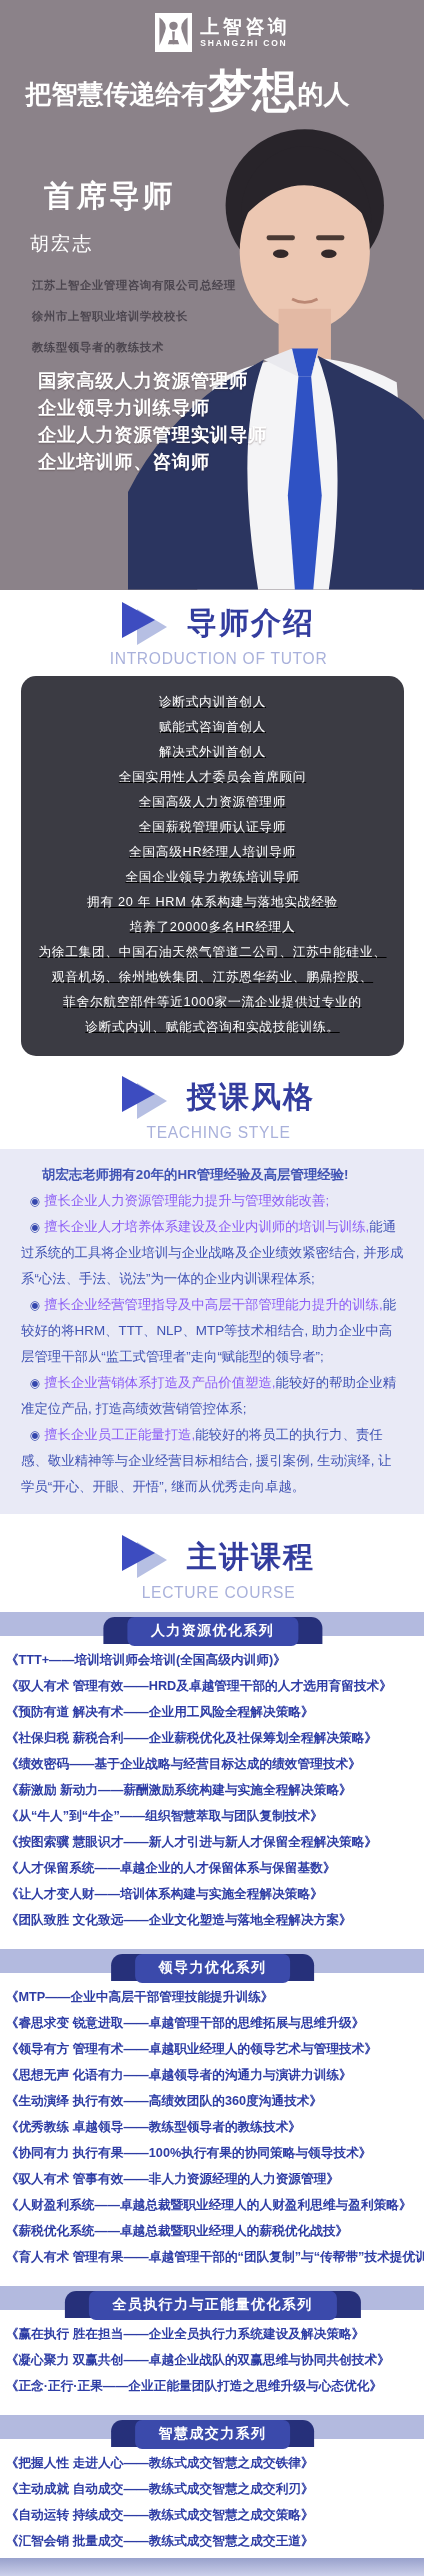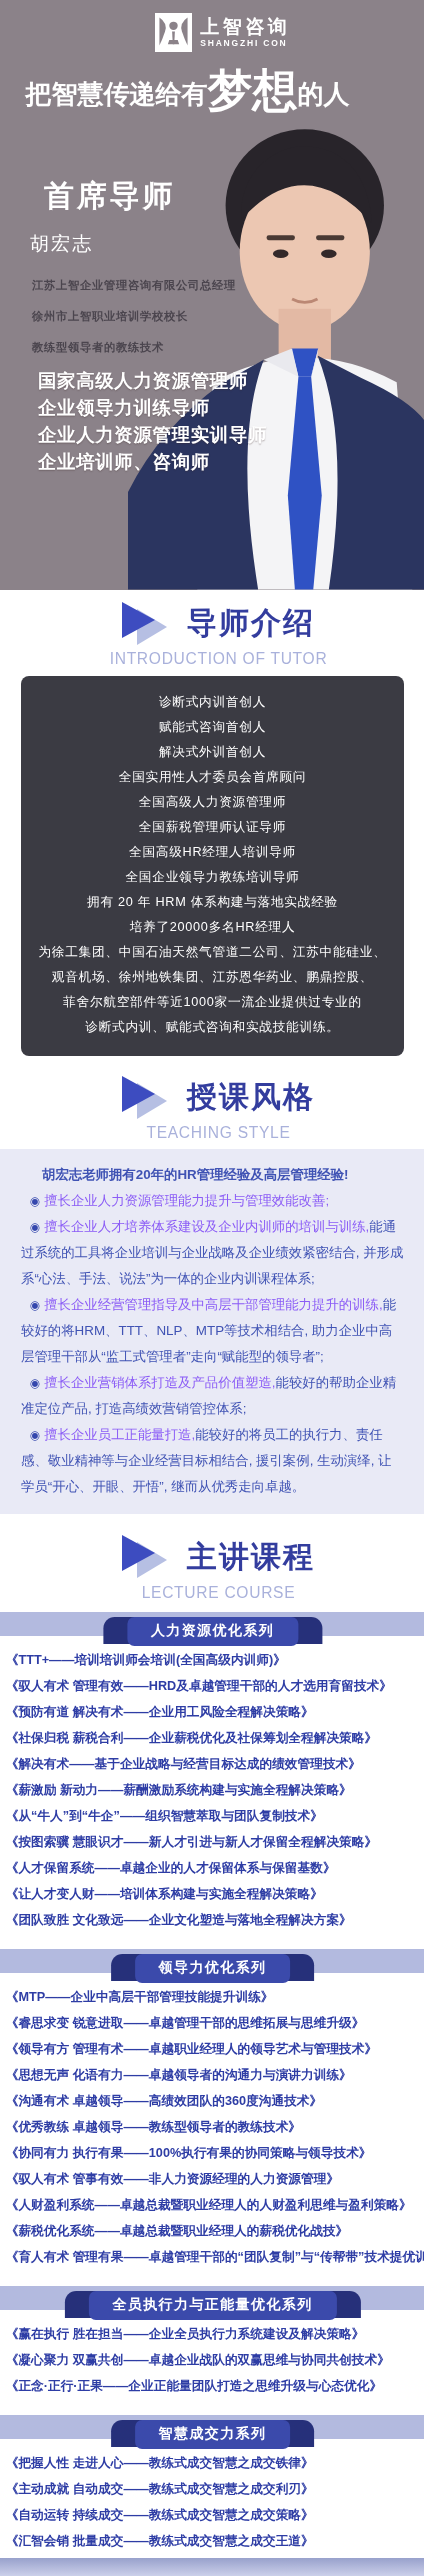--- a/index.html
+++ b/index.html
@@ -27,21 +27,21 @@
   
   .sec-header{text-align:center;margin-top:10px;padding-left:12px;}
   .hrow{display:flex;justify-content:center;align-items:center;gap:10px;height:47px;}
   .play-icon{position:relative;width:55px;height:44px;display:inline-block;}
   .tri{position:absolute;width:0;height:0;border-top:18.4px solid transparent;border-bottom:18.4px solid transparent;}
   .tri.light{left:15.6px;top:7px;border-left:30px solid #b6bfe3;}
   .tri.dark{left:0;top:0;border-left:33px solid #3d4cc0;}
   .sec-title{font-size:30px;font-weight:700;color:#333d9e;letter-spacing:2.1px;}
   .sec-sub{margin-top:2.8px;color:#a9b1db;font-size:15.6px;letter-spacing:0.7px;}
   
-  .intro-box{margin:8.5px 21px 0;background:#3b3b43;border-radius:8px;padding:14px 8.5px 15.6px;}
+  .intro-box{margin:8.5px 21px 0;background:#3b3b43;border-radius:15px;padding:14px 8.5px 15.6px;text-decoration:underline;}
   .intro-line{color:#ffffff;text-align:center;font-size:12.7px;line-height:25px;letter-spacing:0.7px;}
   
   .style-section{margin-top:7px;background:#e9eaf6;padding:12.7px 21px 14px;}
   .style-lead{color:#4053b4;font-size:13.4px;line-height:26px;margin:0;padding-left:21px;font-weight:600;}
   .bullet{margin:0;font-size:13.4px;line-height:26px;color:#4053b4;}
   .bullet-icon{color:#3547ad;padding-left:8.5px;padding-right:4.2px;font-size:12px;}
   .bullet .em{color:#8b5cf6;}
   .bullet .rest{color:#4053b4;}
   
   .series-band{position:relative;height:24px;background:#b3badf;margin-top:10px;}
@@ -191,41 +191,41 @@
 <div class="series">
   <div class="series-band">
     <div class="ribbon"><i class="wing left"></i><i class="wing right"></i><span class="ribbon-label">人力资源优化系列</span></div>
   </div>
   <ul class="course-list">
 
   <li class="course-item">《TTT+——培训培训师会培训(全国高级内训师)》</li>
       <li class="course-item">《驭人有术 管理有效——HRD及卓越管理干部的人才选用育留技术》</li>
       <li class="course-item">《预防有道 解决有术——企业用工风险全程解决策略》</li>
       <li class="course-item">《社保归税 薪税合利——企业薪税优化及社保筹划全程解决策略》</li>
-      <li class="course-item">《解决有术——基于企业战略与经营目标达成的绩效管理技术》</li>
+      <li class="course-item">《绩效密码——基于企业战略与经营目标达成的绩效管理技术》</li>
       <li class="course-item">《薪激励 新动力——薪酬激励系统构建与实施全程解决策略》</li>
       <li class="course-item">《从“牛人”到“牛企”——组织智慧萃取与团队复制技术》</li>
       <li class="course-item">《按图索骥 慧眼识才——新人才引进与新人才保留全程解决策略》</li>
       <li class="course-item">《人才保留系统——卓越企业的人才保留体系与保留基数》</li>
       <li class="course-item">《让人才变人财——培训体系构建与实施全程解决策略》</li>
       <li class="course-item">《团队致胜 文化致远——企业文化塑造与落地全程解决方案》</li>
     </ul>
 </div>
 
 <div class="series">
   <div class="series-band">
     <div class="ribbon"><i class="wing left"></i><i class="wing right"></i><span class="ribbon-label">领导力优化系列</span></div>
   </div>
   <ul class="course-list">
 
   <li class="course-item">《MTP——企业中高层干部管理技能提升训练》</li>
       <li class="course-item">《睿思求变 锐意进取——卓越管理干部的思维拓展与思维升级》</li>
       <li class="course-item">《领导有方 管理有术——卓越职业经理人的领导艺术与管理技术》</li>
       <li class="course-item">《思想无声 化语有力——卓越领导者的沟通力与演讲力训练》</li>
-      <li class="course-item">《沟通有术 卓越领导——高绩效团队的360度沟通技术》</li>
+      <li class="course-item">《生动演绎 执行有效——高绩效团队的360度沟通技术》</li>
       <li class="course-item">《优秀教练 卓越领导——教练型领导者的教练技术》</li>
       <li class="course-item">《协同有力 执行有果——100%执行有果的协同策略与领导技术》</li>
       <li class="course-item">《驭人有术 管事有效——非人力资源经理的人力资源管理》</li>
       <li class="course-item">《人财盈利系统——卓越总裁暨职业经理人的人财盈利思维与盈利策略》</li>
       <li class="course-item">《薪税优化系统——卓越总裁暨职业经理人的薪税优化战技》</li>
       <li class="course-item">《育人有术 管理有果——卓越管理干部的“团队复制”与“传帮带”技术提优训练》</li>
     </ul>
 </div>
 
 <div class="series">

